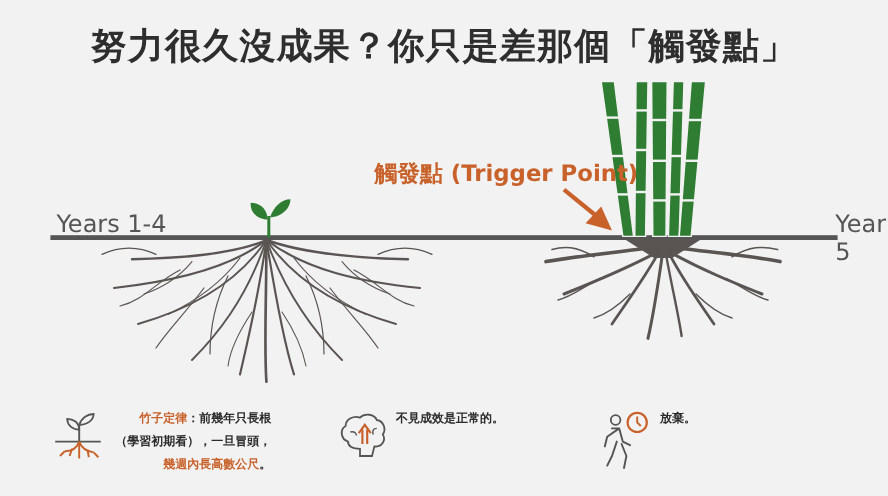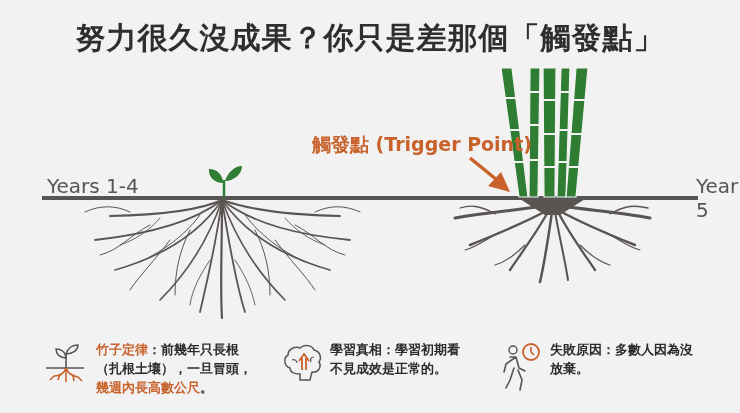--- a/index.html
+++ b/index.html
@@ -6,21 +6,21 @@
   body { width:740px; height:413px; background:#f2f2f2; overflow:hidden; position:relative;
          font-family:"DejaVu Sans", "Liberation Sans", sans-serif; color:#2b2b2b; }
   .title { position:absolute; top:18px; left:0; width:740px; text-align:center;
            font-size:30px; font-weight:bold; color:#2e2e2e; letter-spacing:1px; }
   .stage { position:absolute; left:0; top:0; width:740px; height:330px; }
   .label-years { position:absolute; font-size:20px; color:#555; }
   .trigger { position:absolute; left:312px; top:132px; font-size:19px; font-weight:bold; color:#c8612a; }
   .notes { position:absolute; top:340px; left:0; width:740px; height:70px; }
   .note { position:absolute; top:0; display:flex; }
   .note .icon { width:48px; height:50px; flex:0 0 48px; }
-  .note .text { font-size:13px; line-height:19px; font-weight:bold; color:#2b2b2b; }
+  .note .text { font-size:10px; line-height:19px; font-weight:bold; color:#2b2b2b;text-align:right; }
   .accent { color:#c8612a; }
 </style>
 </head>
 <body>
 
 <div class="title">努力很久沒成果？你只是差那個「觸發點」</div>
 
 <div class="stage">
   <svg width="740" height="330" viewBox="0 0 740 330">
 
@@ -129,51 +129,49 @@
           <path d="M26 28 L26 42"></path>
             <path d="M20 34 L18 40"></path>
             <path d="M33 35 L34 41"></path>
           <path d="M14 36 L10 40"></path>
             <path d="M38 37 L42 41"></path>
         </g>
       </svg>
     </div>
     <div class="text" style="margin-left:8px;">
       <div><span class="accent">竹子定律</span><span>：前幾年只長根</span></div>
-      <div>（扎根土壤），一旦冒頭，</div>
+      <div>（學習初期看），一旦冒頭，</div>
       <div><span class="accent">幾週內長高數公尺</span><span>。</span></div>
     </div>
   </div>
 
   <div class="note" style="left:278px;">
     <div class="icon">
       <svg width="48" height="48" viewBox="0 0 48 48">
         <path d="M12 28 C6 26,5 18,10 15 C10 9,17 6,22 8 C26 4,34 5,36 10 C42 11,44 18,41 22 C44 27,40 33,34 32 L32 40 L22 40 L22 34 C16 34,12 32,12 28 Z" stroke="#555" stroke-width="1.5" fill="none"></path>
         <path d="M14 20 C17 19,19 21,19 23" stroke="#555" stroke-width="1.2" fill="none"></path>
         <path d="M36 17 C33 17,32 19,33 22" stroke="#555" stroke-width="1.2" fill="none"></path>
         <g stroke="#c8612a" stroke-width="1.8" fill="none">
           <path d="M24 30 L24 18"></path>
             <path d="M28 30 L28 18"></path>
             <path d="M21 21 L26 14 L31 21"></path>
         </g>
       </svg>
     </div>
     <div class="text" style="margin-left:4px;">
-      <div>學習真相：學習初期看</div>
       <div>不見成效是正常的。</div>
     </div>
   </div>
 
   <div class="note" style="left:496px;">
     <div class="icon">
       <svg width="48" height="54" viewBox="0 0 48 54">
         <circle cx="17" cy="10" r="4" stroke="#555" stroke-width="1.5" fill="none"></circle>
         <path d="M14 17 L20 17 L23 28 L29 31 M20 17 L10 24 L8 32 M18 28 L14 40 L10 48 M22 30 L26 40 L24 50" stroke="#555" stroke-width="1.6" fill="none" stroke-linejoin="round" stroke-linecap="round"></path>
         <circle cx="35" cy="12" r="8" stroke="#c8612a" stroke-width="1.8" fill="none"></circle>
         <path d="M35 7 L35 12 L38 15" stroke="#c8612a" stroke-width="1.6" fill="none"></path>
       </svg>
     </div>
     <div class="text" style="margin-left:6px;">
-      <div>失敗原因：多數人因為沒</div>
       <div>放棄。</div>
     </div>
   </div>
 </div>
 
 </body></html>

